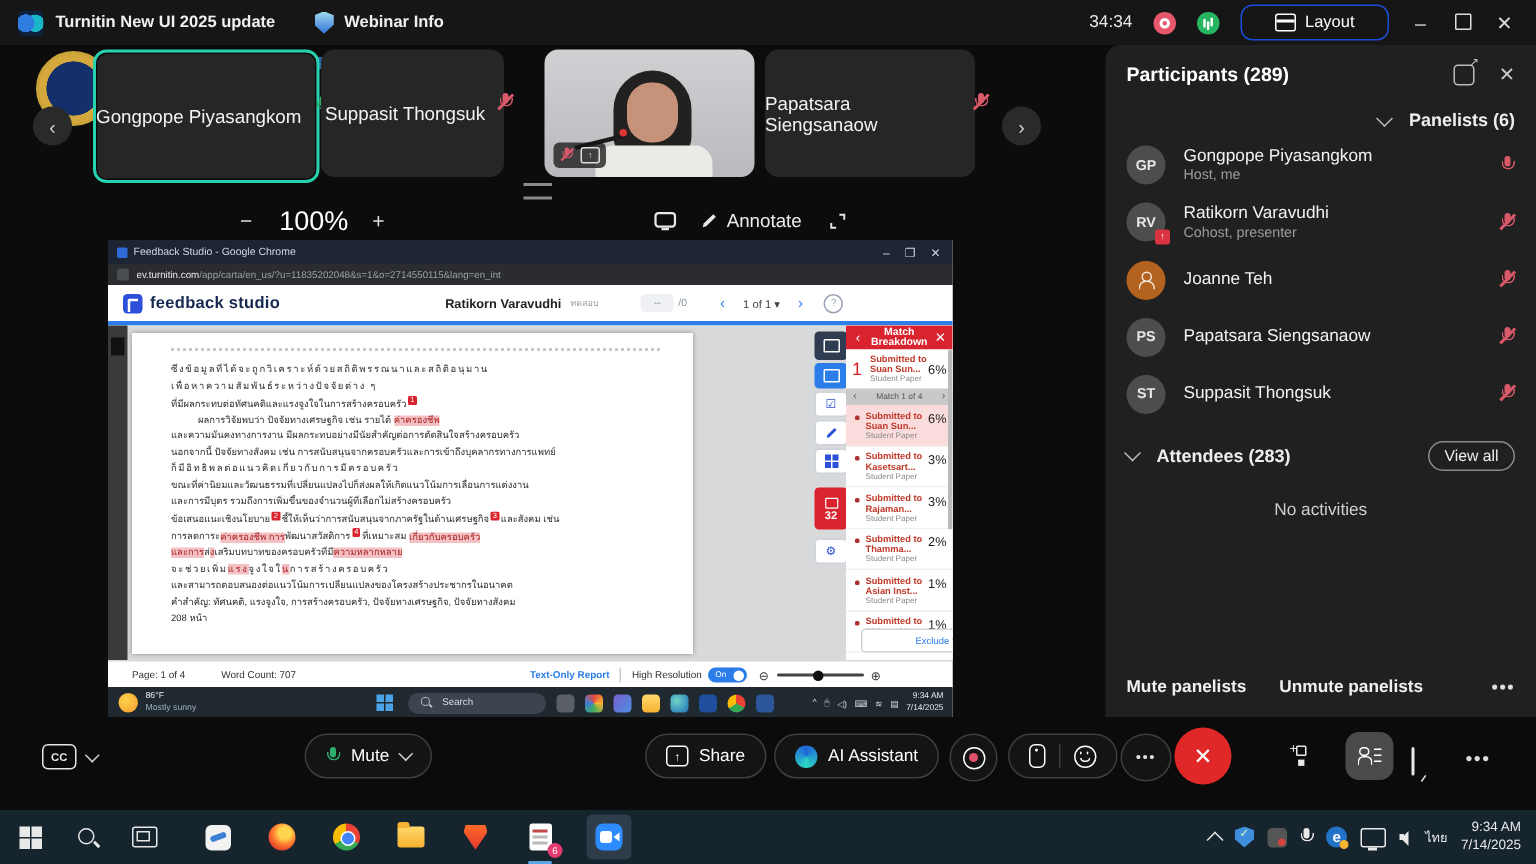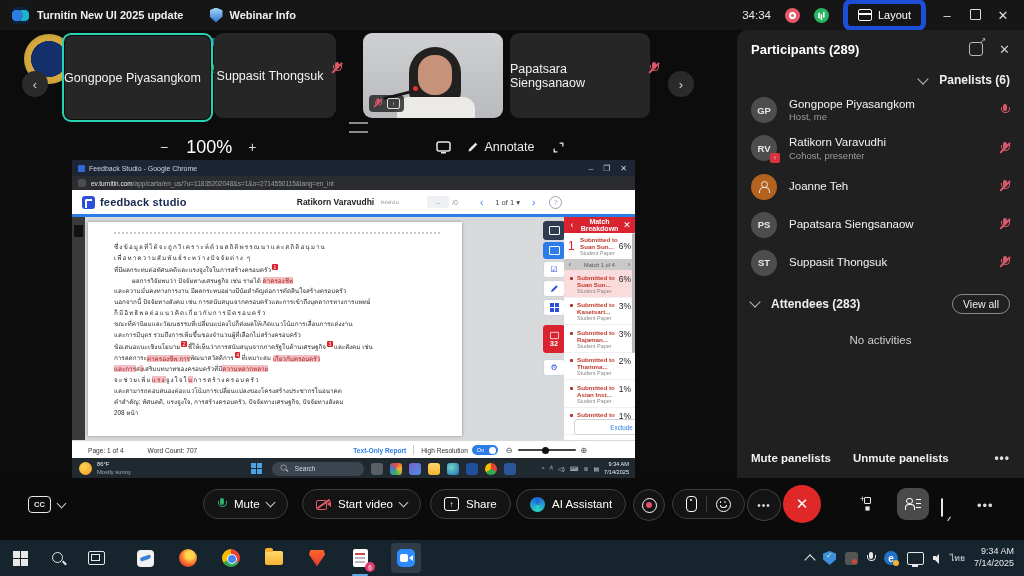--- a/index.html
+++ b/index.html
@@ -15,22 +15,22 @@
   .ttl{font-size:11px;font-weight:bold;color:#f0f0f0;}
   .shield{width:13px;height:15px;margin:0 7px 0 26px;background:linear-gradient(#9fd8f0,#2e6fd8);
           clip-path:polygon(50% 0,100% 18%,100% 60%,50% 100%,0 60%,0 18%);border-radius:2px;}
   .tright{margin-left:auto;display:flex;align-items:center;gap:14px;padding-right:14px;}
   .recdot{width:15px;height:15px;border-radius:50%;background:#e8586c;position:relative;}
   .recdot::after{content:"";position:absolute;left:4px;top:4px;width:7px;height:7px;border-radius:50%;
           border:2px solid #fff;box-sizing:border-box;}
   .sigdot{width:15px;height:15px;border-radius:50%;background:#27b561;position:relative;}
   .sigdot::after{content:"";position:absolute;left:4px;bottom:4px;width:2px;height:7px;background:#fff;
           box-shadow:3px 2px 0 #fff,6px -1px 0 #fff;transform:scale(.8);}
-  .laybtn{display:flex;align-items:center;gap:6px;border:5px solid #1d4ed8;border-radius:8px;
-          height:22px;padding:0 10px;font-size:11px;color:#fff;}
+  .laybtn{display:flex;align-items:center;gap:6px;border:1px solid #1d4ed8;border-radius:8px;
+          height:22px;padding:0 22px;font-size:11px;color:#fff;}
   .layico{width:12px;height:10px;border:1.5px solid #fff;border-radius:2px;position:relative;}
   .layico::after{content:"";position:absolute;left:0;top:3px;width:100%;height:1.5px;background:#fff;}
   .wctl{font-size:13px;color:#ddd;width:14px;text-align:center;}
   .maxbox{width:9px;height:9px;border:1.5px solid #ddd;border-radius:1px;}
 
   
   .emblem{left:24px;top:34px;width:46px;height:46px;border-radius:50%;
           background:radial-gradient(circle,#14306b 0 55%,#d4a83c 56% 75%,#14306b 76%);border:2px solid #c9a23a;}
   .unitxt{left:100px;top:38px;width:150px;height:8px;background:#2e7fd0;opacity:.8;border-radius:2px;}
   .unitxt2{left:100px;top:51px;width:90px;height:7px;background:#2e7fd0;opacity:.6;border-radius:2px;}
@@ -151,21 +151,21 @@
      linear-gradient(#4aa3e8,#4aa3e8) 0 6px/5px 5px no-repeat,
      linear-gradient(#4aa3e8,#4aa3e8) 6px 6px/5px 5px no-repeat;}
   .spill{width:92px;height:14px;border-radius:7px;background:#3c4450;display:flex;align-items:center;gap:4px;
          padding-left:6px;box-sizing:border-box;color:#d7dde3;font-size:6.5px;margin-left:10px;}
   .sic{width:12px;height:12px;border-radius:3px;margin-left:7px;flex:none;}
   .stray{margin-left:auto;display:flex;align-items:center;gap:5px;font-size:6px;color:#cdd6dd;padding-right:6px;}
   .sclock{font-size:5.6px;text-align:right;color:#e6edf2;line-height:1.3;}
 
   
   #ppanel{left:737px;top:30px;width:287px;height:448px;background:#202020;border-radius:10px 0 0 0;}
-  .phead{display:flex;padding:12px 14px 4px 14px;}
+  .phead{display:flex;align-items:center;padding:12px 14px 4px 14px;}
   .ptitle{font-size:13px;font-weight:bold;color:#fff;}
   .popico{margin-left:auto;width:12px;height:12px;border:1.5px solid #bbb;border-radius:3px;position:relative;}
   .popico::after{content:"↗";position:absolute;right:-4px;top:-7px;font-size:8px;color:#bbb;}
   .pclose{font-size:13px;color:#ccc;margin-left:16px;}
   .invrow{display:flex;align-items:center;padding:10px 14px 2px 10px;}
   .invbtn{display:flex;align-items:center;gap:6px;border:1px solid #7a7a7a;border-radius:14px;height:26px;
           padding:0 12px;font-size:11.5px;color:#f0f0f0;}
   .pers{width:10px;height:11px;position:relative;display:inline-block;}
   .pers::before{content:"";position:absolute;left:2px;top:0;width:5px;height:5px;border:1.3px solid currentColor;border-radius:50%;}
   .pers::after{content:"";position:absolute;left:0;top:6px;width:9px;height:5px;border:1.3px solid currentColor;
@@ -697,27 +697,20 @@
   <div id="ztb" class="abs">
     <div class="ccbox">
       <span class="ccico">CC</span>
       <span class="dchev"></span>
     </div>
     <div class="zpill" style="left:203px">
       <span class="mic on"></span>
       <span>Mute</span>
       <span class="dchev"></span>
     </div>
-    <div class="zpill" style="left:302px">
-      <span class="cam">
-          <i class="sl"></i>
-        </span>
-      <span>Start video</span>
-      <span class="dchev"></span>
-    </div>
     <div class="zpill" style="left:430px">
       <span class="shrico">↑</span>
       <span>Share</span>
     </div>
     <div class="zpill" style="left:516px">
       <span class="aiico"></span>
       <span>AI Assistant</span>
     </div>
     <div class="reccirc" style="left:633px">
       <span class="recico"></span>

